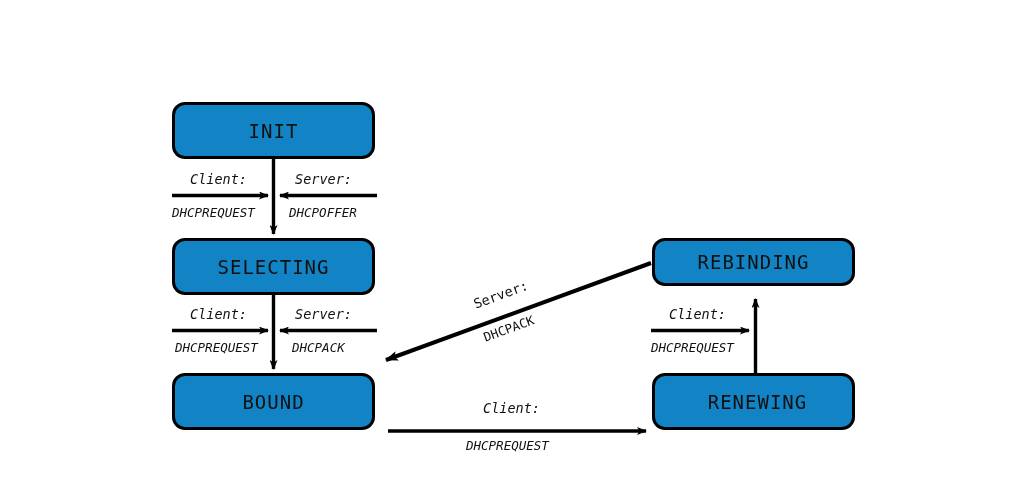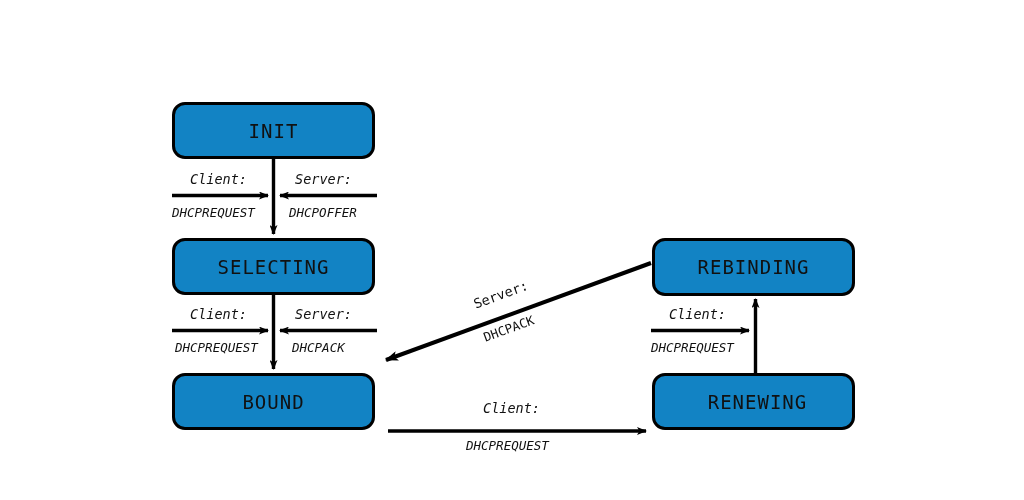--- a/index.html
+++ b/index.html
@@ -100,21 +100,21 @@
   </div>
 
   <div class="state-box" style="left:172px; top:238px; width:203px; height:57px;">
     <span class="state-label">SELECTING</span>
   </div>
 
   <div class="state-box" style="left:172px; top:373px; width:203px; height:57px;">
     <span class="state-label">BOUND</span>
   </div>
 
-  <div class="state-box" style="left:652px; top:238px; width:203px; height:58px;">
+  <div class="state-box" style="left:652px; top:238px; width:203px; height:48px;">
     <span class="state-label">REBINDING</span>
   </div>
 
   <div class="state-box" style="left:652px; top:373px; width:203px; height:57px;padding-left:8px;">
     <span class="state-label">RENEWING</span>
   </div>
 
   <div class="edge-label lbl-top" style="left:190px; top:171px;">Client:</div>
   <div class="edge-label lbl-bot" style="left:172px; top:205px;">DHCPREQUEST</div>
   <div class="edge-label lbl-top" style="left:295px; top:171px;">Server:</div>

